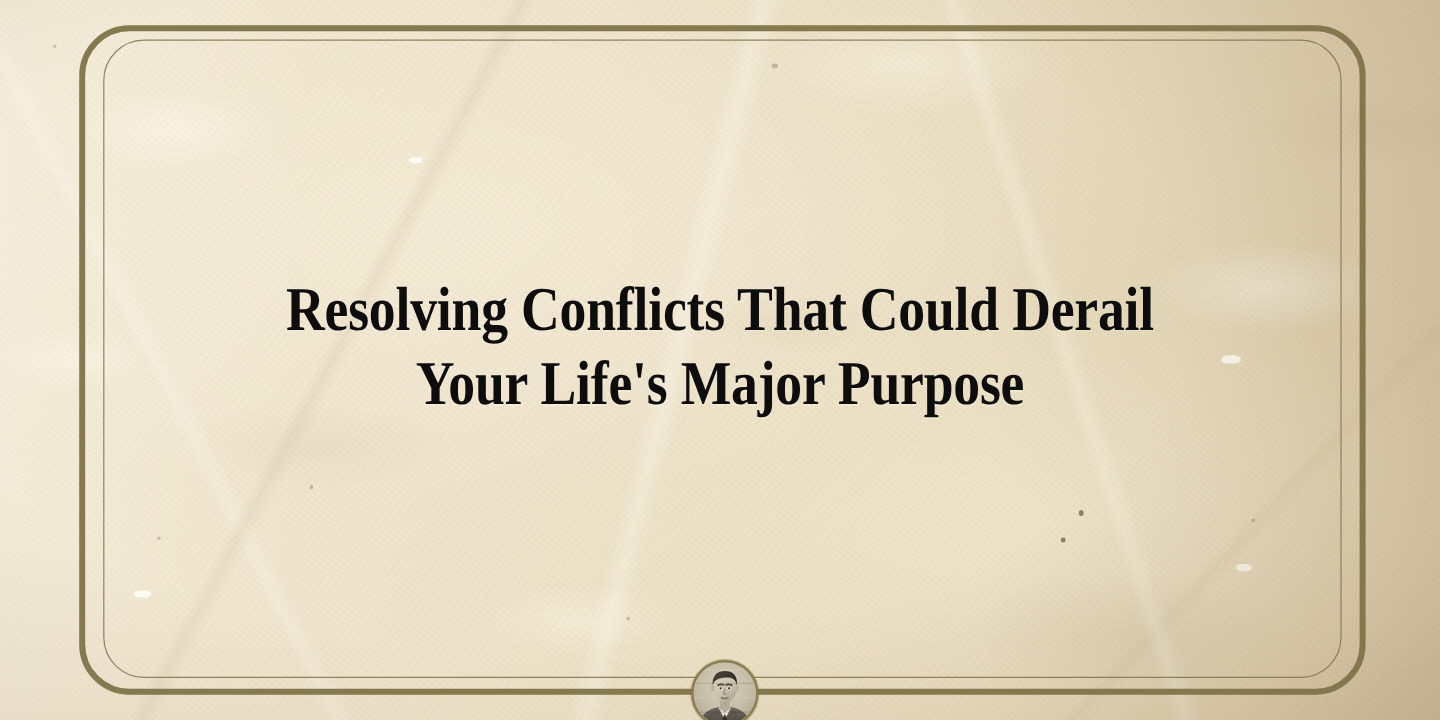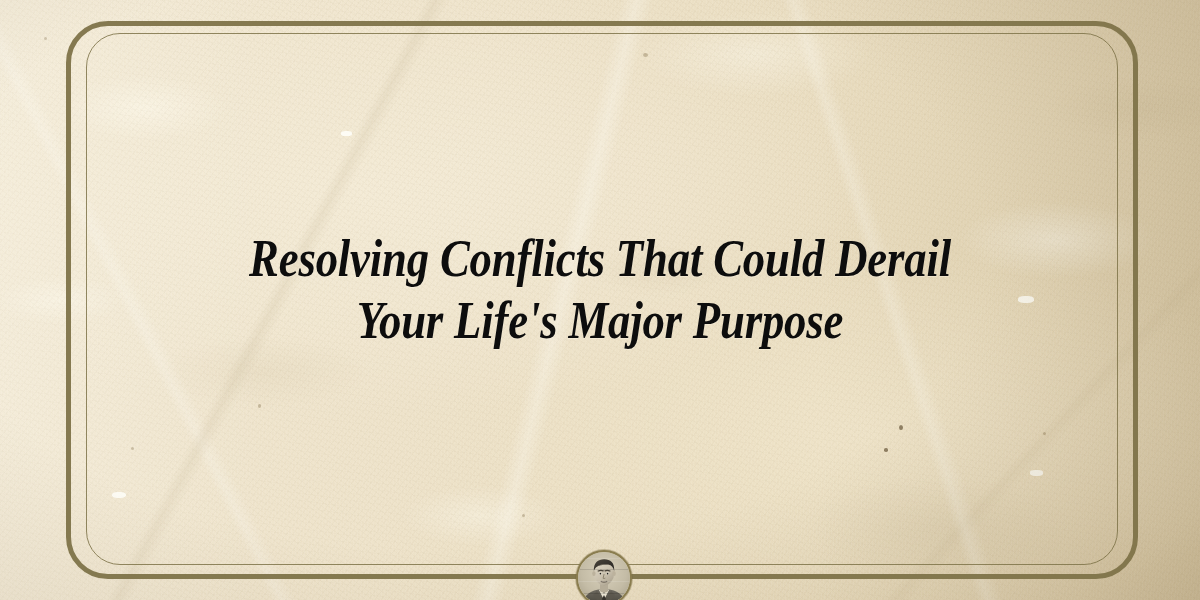--- a/index.html
+++ b/index.html
@@ -11,21 +11,20 @@
   body {
     font-family: "Liberation Serif", "DejaVu Serif", serif;
   }
 
   .slide {
     position: relative;
     width: 1200px;
     height: 600px;
     overflow: hidden;
     background-color: #ece0c6;
-    font-style: italic;
   }
 
   
   .paper-base {
     position: absolute;
     inset: 0;
     background:
       radial-gradient(ellipse 70% 60% at 30% 32%, #f4ebd6 0%, rgba(244,235,214,0) 62%),
       radial-gradient(ellipse 55% 48% at 72% 72%, #efe4c9 0%, rgba(239,228,201,0) 65%),
       linear-gradient(105deg, #f2e9d4 0%, #eee3ca 38%, #e8dbbd 70%, #ddceac 100%);

